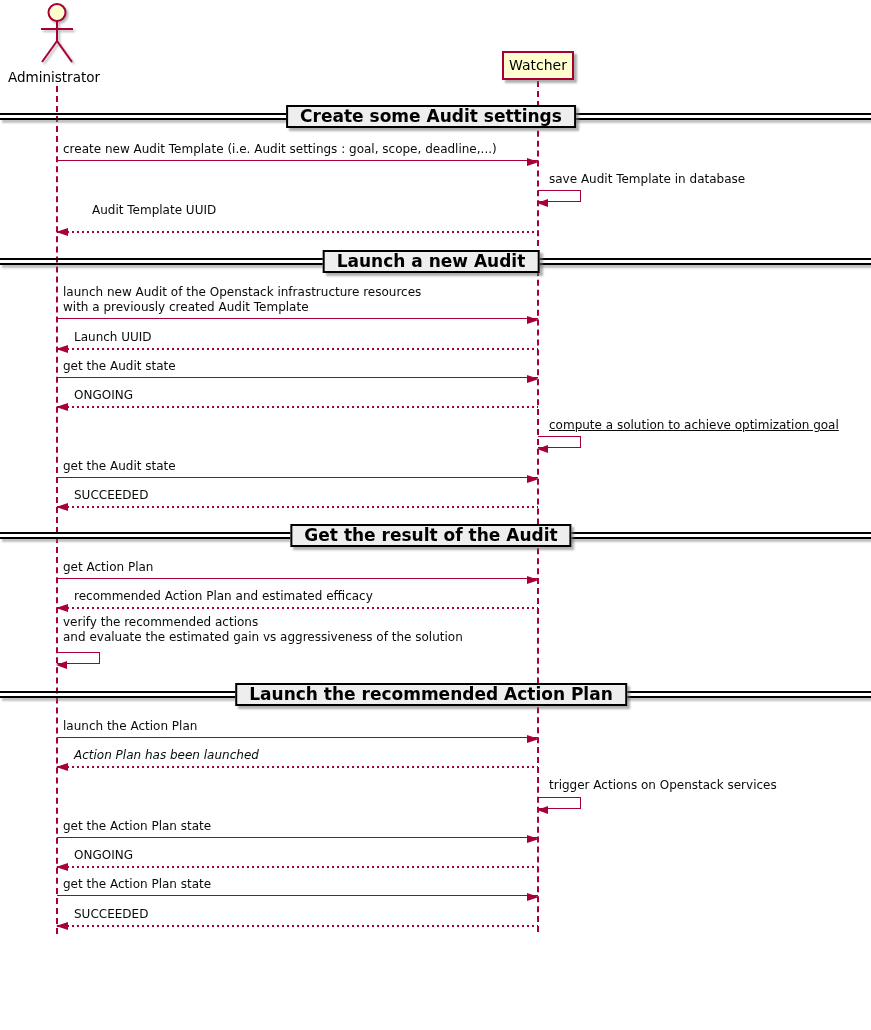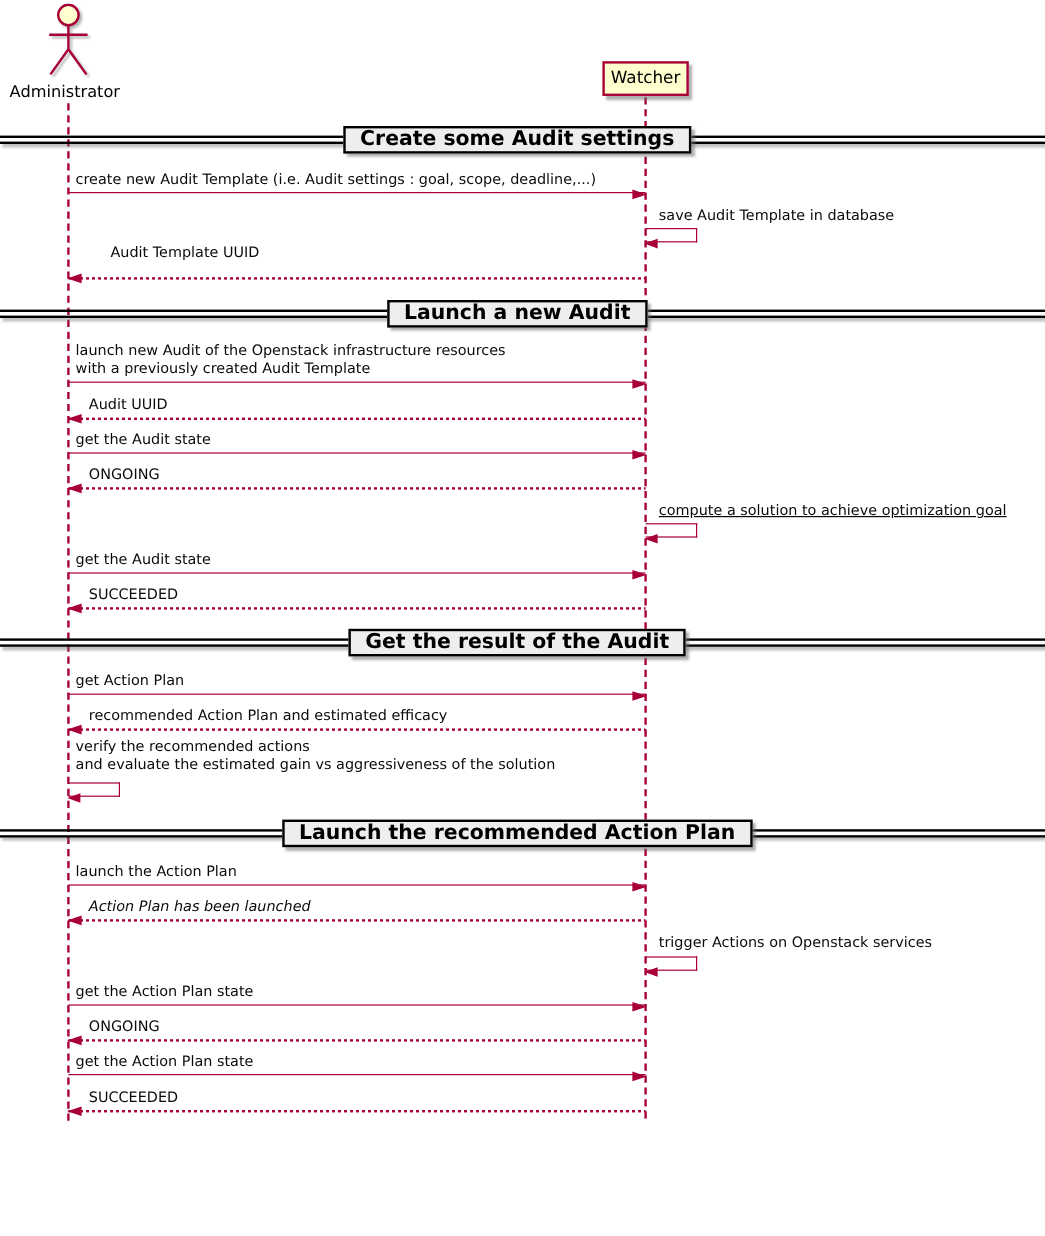--- a/index.html
+++ b/index.html
@@ -84,21 +84,21 @@
 
   <div class="divider" style="top:250px;">
     <div class="dlines"></div>
     <div class="dbox">Launch a new Audit</div>
   </div>
 
   <div class="mlabel" style="left:63px;top:285px;">launch new Audit of the Openstack infrastructure resources
 with a previously created Audit Template</div>
   <div class="arrow" style="top:318px;"></div>
 
-  <div class="mlabel" style="left:74px;top:330px;">Audit UUID</div>
+  <div class="mlabel" style="left:74px;top:330px;">Launch UUID</div>
   <div class="arrow ret" style="top:348px;"></div>
 
   <div class="mlabel" style="left:63px;top:359px;">get the Audit state</div>
   <div class="arrow" style="top:377px;"></div>
 
   <div class="mlabel" style="left:74px;top:388px;">ONGOING</div>
   <div class="arrow ret" style="top:406px;"></div>
 
   <div class="mlabel" style="left:549px;top:418px;text-decoration:underline;">compute a solution to achieve optimization goal</div>
   <div class="selfloop" style="left:538px;top:436px;"></div>

